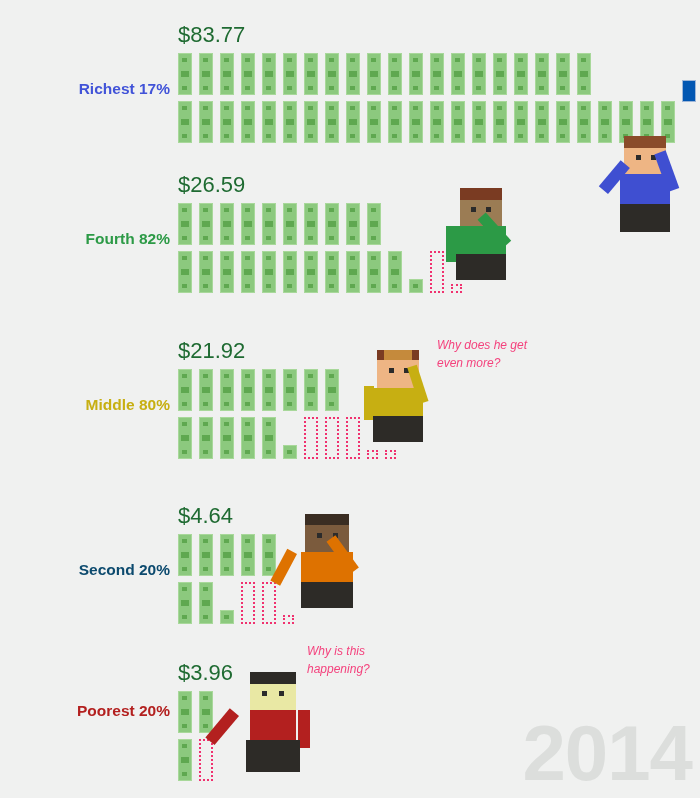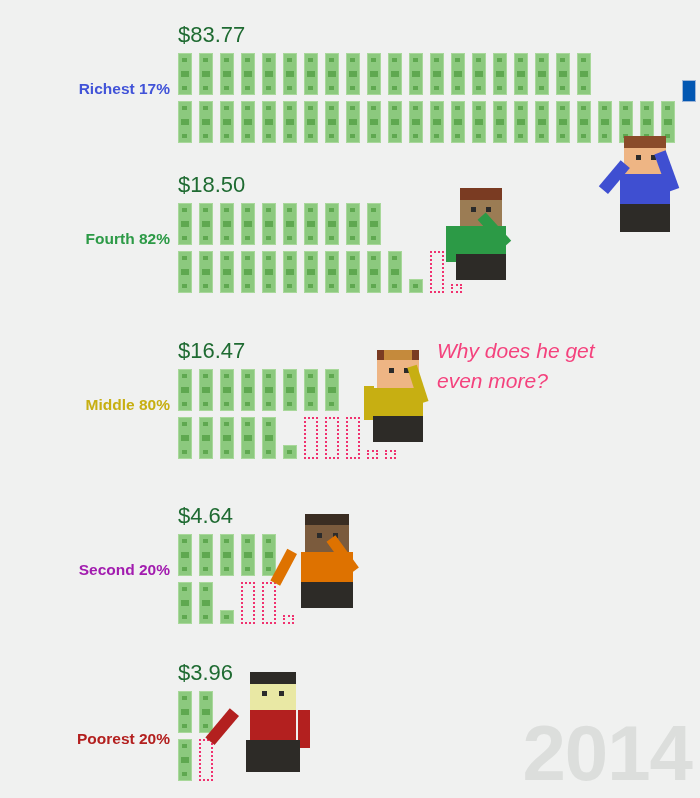--- a/index.html
+++ b/index.html
@@ -105,22 +105,22 @@
     background:#0257b2;
     border:1px solid #9fb7d8;
     box-sizing:border-box;
   }
 
   
   .note{
     position:absolute;
     color:#f4427d;
     font-style:italic;
-    font-size:21px;
-    line-height:30px;
+    font-size:12px;
+    line-height:18px;
     white-space:pre-line;
   }
 
   
   .person{position:absolute;}
   .p-hair{position:absolute;}
   .p-face{position:absolute;}
   .p-eye{position:absolute;background:#2b2b2b;}
   .p-body{position:absolute;}
   .p-legs{position:absolute;background:#2d2b27;}
@@ -155,21 +155,21 @@
     <div class="p-arm" style="left:0px;top:24px;width:12px;height:34px;background:#3f4fd1;transform:rotate(40deg);transform-origin:bottom right;"></div>
     <div class="p-arm" style="left:72px;top:16px;width:12px;height:40px;background:#3f4fd1;transform:rotate(-20deg);transform-origin:bottom left;"></div>
     <div class="p-body" style="left:24px;top:38px;width:50px;height:30px;background:#3f4fd1;"></div>
     <div class="p-legs" style="left:24px;top:68px;width:50px;height:28px;"></div>
   </div>
 
   <div class="group" style="top:172px;">
     <div class="label-wrap">
       <div class="group-label" style="top:58px;color:#2c9a46;">Fourth 82%</div>
     </div>
-    <div class="amount" style="left:178px;top:0px;">$18.50</div>
+    <div class="amount" style="left:178px;top:0px;">$26.59</div>
     <div class="bills" style="left:178px;top:31px;">
       <div class="bill-row" id="four-r1" style="top:0;"><div class="bill"><i></i></div><div class="bill"><i></i></div><div class="bill"><i></i></div><div class="bill"><i></i></div><div class="bill"><i></i></div><div class="bill"><i></i></div><div class="bill"><i></i></div><div class="bill"><i></i></div><div class="bill"><i></i></div><div class="bill"><i></i></div></div>
       <div class="bill-row" id="four-r2" style="top:48px;"><div class="bill"><i></i></div><div class="bill"><i></i></div><div class="bill"><i></i></div><div class="bill"><i></i></div><div class="bill"><i></i></div><div class="bill"><i></i></div><div class="bill"><i></i></div><div class="bill"><i></i></div><div class="bill"><i></i></div><div class="bill"><i></i></div><div class="bill"><i></i></div><div class="bill partial" style="height: 14px; margin-top: 28px;"></div><div class="ghost"></div><div class="ghost tiny" style="height: 9px; width: 11px; margin-top: 33px;"></div></div>
     </div>
   </div>
 
   <div class="person" style="left:455px;top:188px;width:90px;height:92px;">
     <div class="p-hair" style="left:5px;top:0;width:42px;height:12px;background:#7a3b22;"></div>
     <div class="p-hair" style="left:5px;top:0;width:8px;height:38px;background:#7a3b22;"></div>
     <div class="p-hair" style="left:39px;top:0;width:8px;height:38px;background:#7a3b22;"></div>
@@ -179,21 +179,21 @@
     <div class="p-arm" style="left:-9px;top:38px;width:10px;height:36px;background:#2c9a46;"></div>
     <div class="p-arm" style="left:48px;top:22px;width:11px;height:38px;background:#2c9a46;transform:rotate(-42deg);transform-origin:bottom left;"></div>
     <div class="p-body" style="left:1px;top:38px;width:50px;height:28px;background:#2c9a46;"></div>
     <div class="p-legs" style="left:1px;top:66px;width:50px;height:26px;"></div>
   </div>
 
   <div class="group" style="top:338px;">
     <div class="label-wrap">
       <div class="group-label" style="top:58px;color:#c7af12;">Middle 80%</div>
     </div>
-    <div class="amount" style="left:178px;top:0px;">$16.47</div>
+    <div class="amount" style="left:178px;top:0px;">$21.92</div>
     <div class="bills" style="left:178px;top:31px;">
       <div class="bill-row" id="mid-r1" style="top:0;"><div class="bill"><i></i></div><div class="bill"><i></i></div><div class="bill"><i></i></div><div class="bill"><i></i></div><div class="bill"><i></i></div><div class="bill"><i></i></div><div class="bill"><i></i></div><div class="bill"><i></i></div></div>
       <div class="bill-row" id="mid-r2" style="top:48px;"><div class="bill"><i></i></div><div class="bill"><i></i></div><div class="bill"><i></i></div><div class="bill"><i></i></div><div class="bill"><i></i></div><div class="bill partial" style="height: 14px; margin-top: 28px;"></div><div class="ghost"></div><div class="ghost"></div><div class="ghost"></div><div class="ghost tiny" style="height: 9px; width: 11px; margin-top: 33px;"></div><div class="ghost tiny" style="height: 9px; width: 11px; margin-top: 33px;"></div></div>
     </div>
   </div>
 
   <div class="note" style="left:437px;top:336px;">Why does he get
 even more?</div>
 
   <div class="person" style="left:372px;top:350px;width:86px;height:92px;">
@@ -204,21 +204,21 @@
     <div class="p-eye" style="left:17px;top:18px;width:5px;height:5px;"></div>
     <div class="p-eye" style="left:32px;top:18px;width:5px;height:5px;"></div>
     <div class="p-arm" style="left:-8px;top:36px;width:10px;height:34px;background:#c7af12;"></div>
     <div class="p-arm" style="left:47px;top:16px;width:10px;height:38px;background:#c7af12;transform:rotate(-18deg);transform-origin:bottom left;"></div>
     <div class="p-body" style="left:1px;top:38px;width:50px;height:28px;background:#c7af12;"></div>
     <div class="p-legs" style="left:1px;top:66px;width:50px;height:26px;"></div>
   </div>
 
   <div class="group" style="top:503px;">
     <div class="label-wrap">
-      <div class="group-label" style="top:58px;color:#a21caf;">Second 20%</div>
+      <div class="group-label" style="top:58px;color:#0c4a6e;">Second 20%</div>
     </div>
     <div class="amount" style="left:178px;top:0px;">$4.64</div>
     <div class="bills" style="left:178px;top:31px;">
       <div class="bill-row" id="sec-r1" style="top:0;"><div class="bill"><i></i></div><div class="bill"><i></i></div><div class="bill"><i></i></div><div class="bill"><i></i></div><div class="bill"><i></i></div></div>
       <div class="bill-row" id="sec-r2" style="top:48px;"><div class="bill"><i></i></div><div class="bill"><i></i></div><div class="bill partial" style="height: 14px; margin-top: 28px;"></div><div class="ghost"></div><div class="ghost"></div><div class="ghost tiny" style="height: 9px; width: 11px; margin-top: 33px;"></div></div>
     </div>
   </div>
 
   <div class="person" style="left:300px;top:514px;width:90px;height:94px;">
     <div class="p-hair" style="left:5px;top:0;width:44px;height:11px;background:#3a2d22;"></div>
@@ -228,29 +228,31 @@
     <div class="p-eye" style="left:17px;top:19px;width:5px;height:5px;"></div>
     <div class="p-eye" style="left:33px;top:19px;width:5px;height:5px;"></div>
     <div class="p-arm" style="left:-14px;top:40px;width:11px;height:36px;background:#de7200;transform:rotate(28deg);transform-origin:top right;"></div>
     <div class="p-arm" style="left:50px;top:20px;width:11px;height:40px;background:#de7200;transform:rotate(-36deg);transform-origin:bottom left;"></div>
     <div class="p-body" style="left:1px;top:38px;width:52px;height:30px;background:#de7200;"></div>
     <div class="p-legs" style="left:1px;top:68px;width:52px;height:26px;"></div>
   </div>
 
   <div class="group" style="top:660px;">
     <div class="label-wrap">
-      <div class="group-label" style="top:70px;color:#b3201f;">Poorest 20%</div>
+      <div class="group-label" style="top:42px;color:#b3201f;">Poorest 20%</div>
     </div>
     <div class="amount" style="left:178px;top:0px;">$3.96</div>
     <div class="bills" style="left:178px;top:31px;">
       <div class="bill-row" id="poor-r1" style="top:0;"><div class="bill"><i></i></div><div class="bill"><i></i></div></div>
       <div class="bill-row" id="poor-r2" style="top:48px;"><div class="bill"><i></i></div><div class="ghost"></div></div>
     </div>
   </div>
 
+  <div class="note" style="left:307px;top:642px;">Why is this
+happening?</div>
 
   <div class="person" style="left:245px;top:672px;width:90px;height:100px;">
     <div class="p-hair" style="left:5px;top:0;width:46px;height:12px;background:#2d2b27;"></div>
     <div class="p-hair" style="left:5px;top:0;width:9px;height:44px;background:#2d2b27;"></div>
     <div class="p-hair" style="left:42px;top:0;width:9px;height:44px;background:#2d2b27;"></div>
     <div class="p-face" style="left:5px;top:12px;width:46px;height:26px;background:#e9e8a4;"></div>
     <div class="p-eye" style="left:17px;top:19px;width:5px;height:5px;"></div>
     <div class="p-eye" style="left:34px;top:19px;width:5px;height:5px;"></div>
     <div class="p-arm" style="left:-18px;top:44px;width:12px;height:38px;background:#b3201f;transform:rotate(40deg);transform-origin:top right;"></div>
     <div class="p-arm" style="left:53px;top:38px;width:12px;height:38px;background:#b3201f;"></div>

